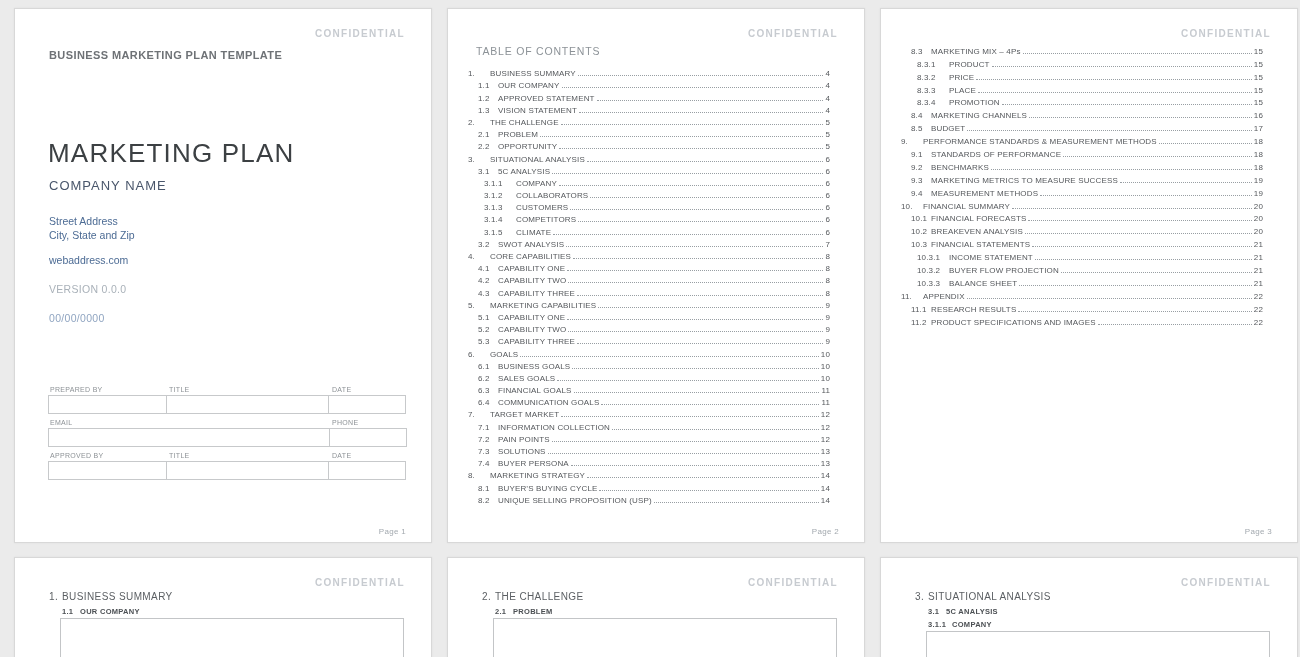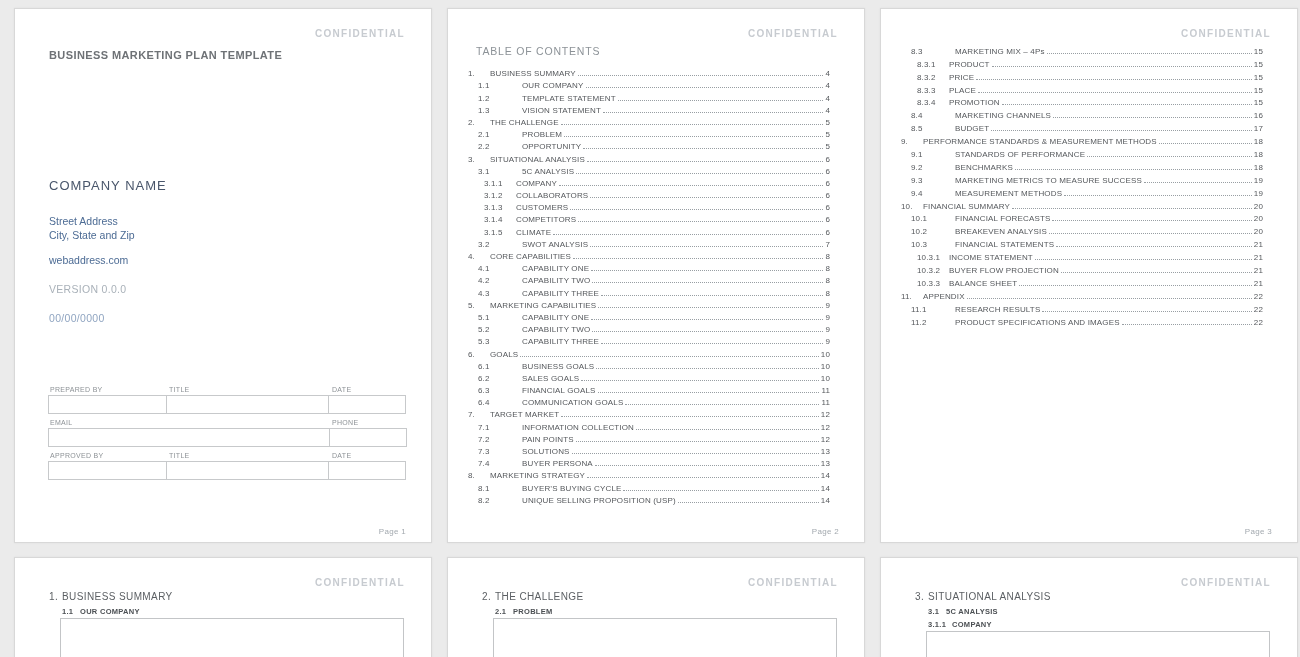--- a/index.html
+++ b/index.html
@@ -29,21 +29,21 @@
   .footer{position:absolute;top:518px;right:25px;font-size:8px;color:#a3a9af;letter-spacing:.3px;}
   
   .toc-head{left:28px;top:36px;font-size:10.5px;color:#8c9297;letter-spacing:.8px;}
   .toc-rows{position:absolute;left:20px;right:34px;}
   #toc2-rows{top:57px;} #toc3-rows{top:34px;}
   .toc-row{display:flex;align-items:flex-end;height:12.2px;font-size:8px;color:#55585c;
     letter-spacing:.15px;white-space:nowrap;}
   .toc3 .toc-row{height:12.9px;}
   .toc-row .tnum{display:inline-block;flex:none;}
   .lvl1{padding-left:0}   .lvl1 .tnum{width:22px}
-  .lvl2{padding-left:10px}.lvl2 .tnum{width:44px}
+  .lvl2{padding-left:10px}.lvl2 .tnum{width:20px}
   .lvl3{padding-left:16px}.lvl3 .tnum{width:32px}
   .leader{flex:1;border-bottom:1px dotted #989ea3;margin:0 2px;transform:translateY(-2px);
     align-self:flex-end;min-width:8px;}
   .tpg{flex:none;}
   
   .s-head{left:34px;top:33px;font-size:10px;color:#5b5f63;letter-spacing:.4px;}
   .s-head .snum{display:inline-block;width:13px;}
   .s-sub{left:47px;font-size:7.5px;font-weight:bold;color:#4c5054;letter-spacing:.3px;}
   .s-sub .snum{display:inline-block;width:18px;font-weight:bold;}
   .s-sub .snum.n3{width:24px;}
@@ -51,20 +51,21 @@
   .s-box{position:absolute;left:45px;width:344px;height:300px;border:1px solid #c3c5c7;
     box-sizing:border-box;background:#fff;}
   .box-a{top:60px;} .box-c{top:73px;}
 </style>
 </head>
 <body>
 
 <div class="page" id="p1">
   <div class="conf">CONFIDENTIAL</div>
   <div class="abs c-header">BUSINESS MARKETING PLAN TEMPLATE</div>
+  <div class="abs c-title">MARKETING PLAN</div>
   <div class="abs c-company">COMPANY NAME</div>
   <div class="abs c-addr">
     <div>Street Address</div>
     <div>City, State and Zip</div>
   </div>
   <div class="abs c-web">webaddress.com</div>
   <div class="abs c-version">VERSION 0.0.0</div>
   <div class="abs c-date">00/00/0000</div>
 
   <div class="abs c-form">
@@ -111,21 +112,21 @@
         <span class="tpg">4</span>
       </div>
       <div class="toc-row lvl2">
         <span class="tnum">1.1</span>
         <span class="tlabel">OUR COMPANY</span>
         <span class="leader"></span>
         <span class="tpg">4</span>
       </div>
       <div class="toc-row lvl2">
         <span class="tnum">1.2</span>
-        <span class="tlabel">TEMPLATE STATEMENT</span>
+        <span class="tlabel">APPROVED STATEMENT</span>
         <span class="leader"></span>
         <span class="tpg">4</span>
       </div>
       <div class="toc-row lvl2">
         <span class="tnum">1.3</span>
         <span class="tlabel">VISION STATEMENT</span>
         <span class="leader"></span>
         <span class="tpg">4</span>
       </div>
       <div class="toc-row lvl1">

